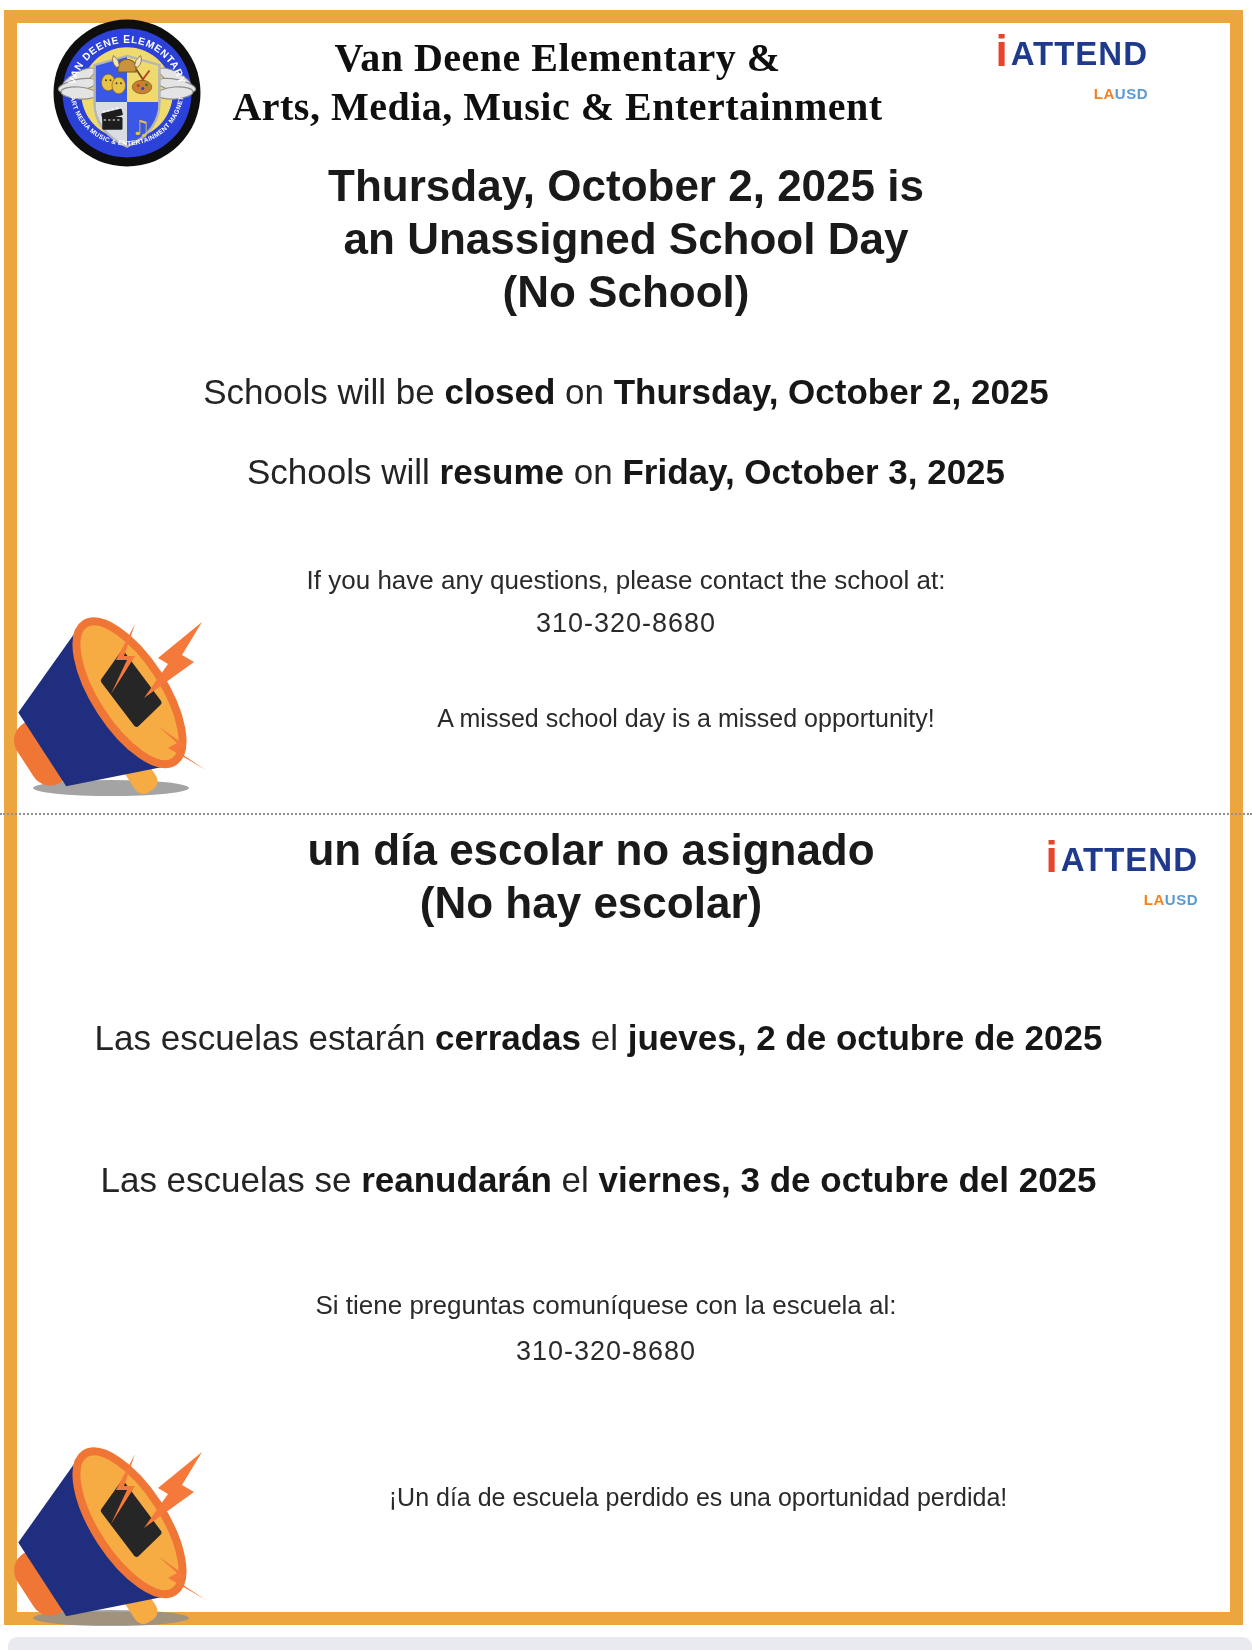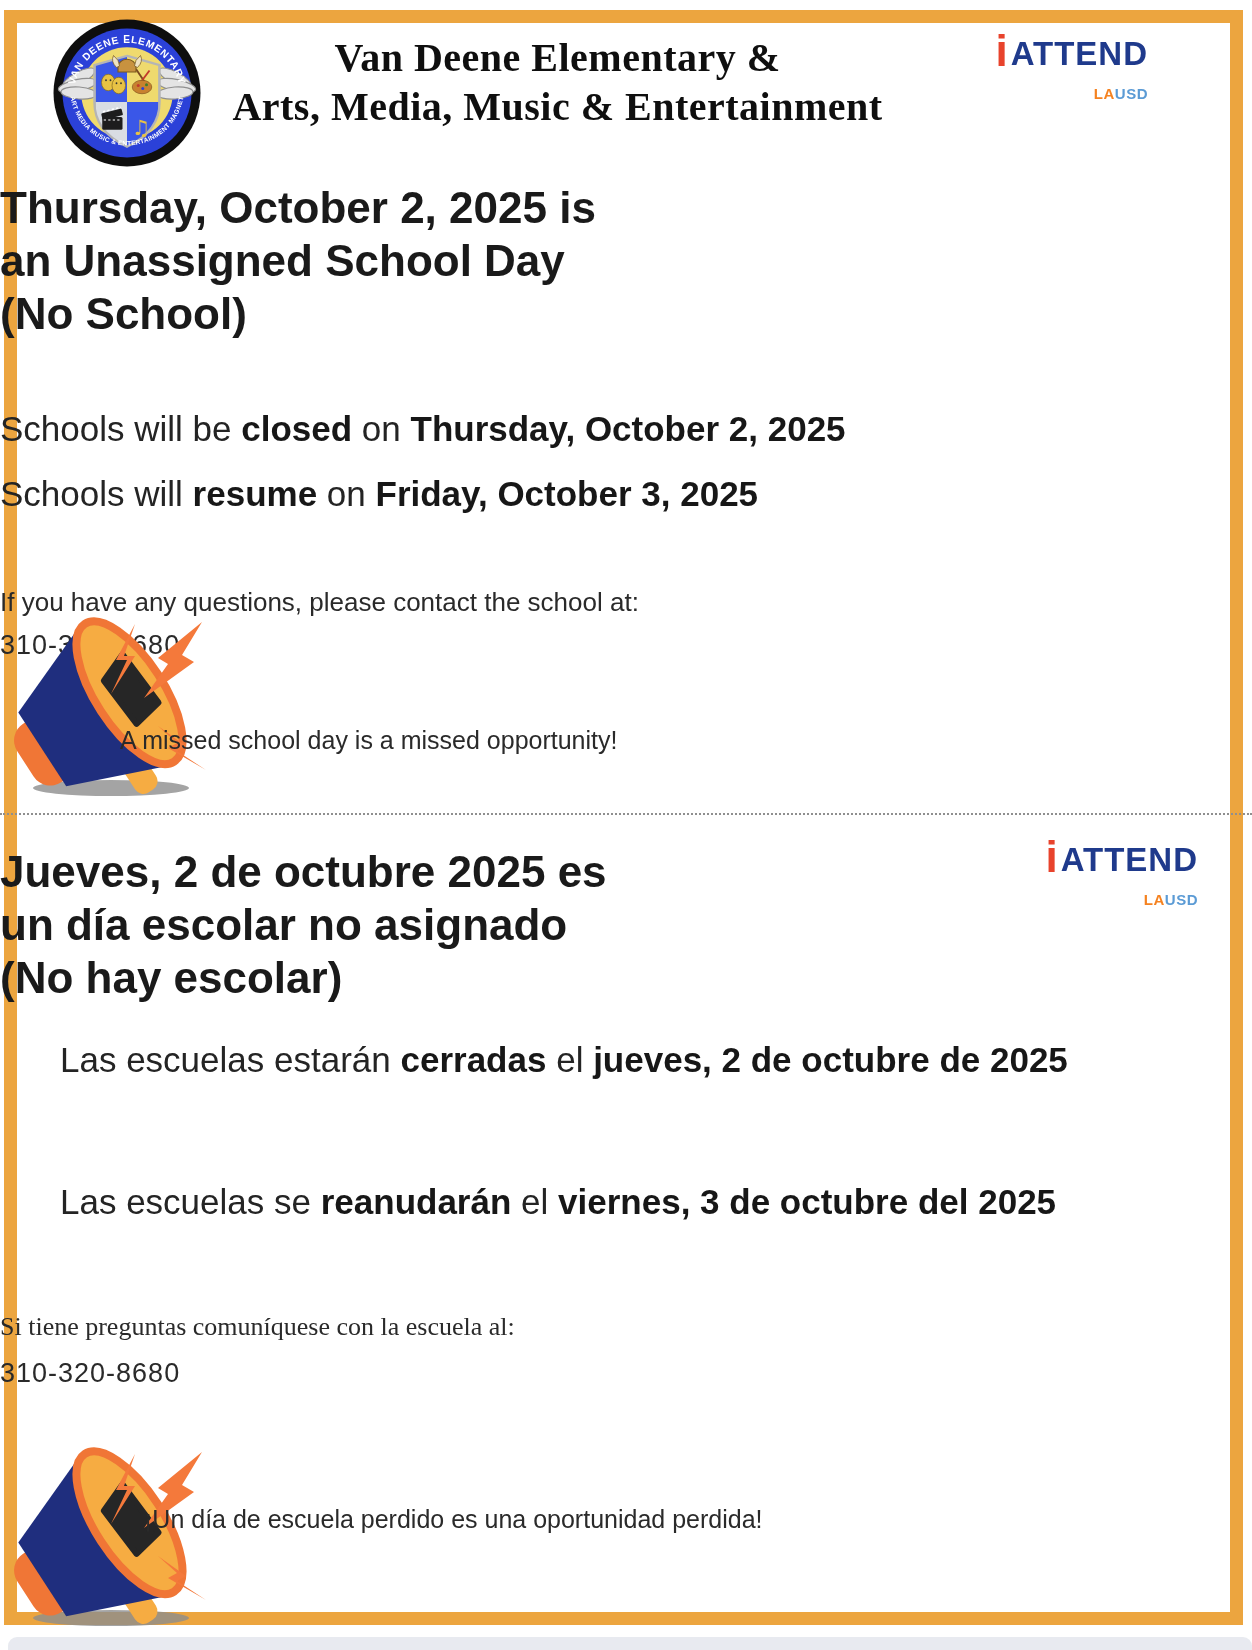--- a/index.html
+++ b/index.html
@@ -26,36 +26,36 @@
   .iattend{position:absolute;width:190px;text-align:right;line-height:1;}
   .ia1{left:958px;top:34px;}
   .ia2{left:1008px;top:840px;}
   .ia-row{display:flex;align-items:flex-end;justify-content:flex-end;}
   .ia-i{color:#E8432C;font-size:44px;font-weight:800;line-height:0.78;margin-right:3px;}
   .ia-attend{color:#1F3A8C;font-size:33px;font-weight:800;letter-spacing:1px;line-height:0.9;}
   .ia-lausd{font-size:15px;font-weight:800;margin-top:18px;letter-spacing:0.5px;}
   .ia-la{color:#F58220;}
   .ia-usd{color:#5B9BD5;}
   
-  .center{position:absolute;margin-top:22px;}
+  .center{position:absolute;text-align:center;}
   .big-heading{
     font-weight:700;font-size:44px;line-height:1.2;color:#1a1a1a;letter-spacing:0px;
   }
   .en-heading{left:0;right:0;top:160px;}
   .es-heading{left:0;right:70px;top:824px;}
   .bodyline{font-size:35px;color:#242424;line-height:1.35;}
   .bodyline .b{font-weight:700;color:#171717;}
-  .en-closed{left:0;right:0;top:383px;}
+  .en-closed{left:0;right:0;top:368px;}
   .en-resume{left:0;right:0;top:448px;}
   .es-closed{left:60px;right:115px;top:1014px;}
   .es-resume{left:60px;right:115px;top:1156px;}
   .contact{font-size:26px;color:#2a2a2a;}
   .en-contact{left:0;right:0;top:565px;}
   .en-phone{left:0;right:0;top:608px;font-size:27px;letter-spacing:1px;}
-  .es-contact{left:0;right:40px;top:1290px;font-family:Liberation Serif, serif;}
+  .es-contact{left:0;right:40px;top:1290px;}
   .es-phone{left:0;right:40px;top:1336px;font-size:27px;letter-spacing:1px;}
   .tagline{font-size:25px;color:#2a2a2a;}
   .en-tagline{left:120px;right:0;top:704px;}
   .es-tagline{left:144px;right:0;top:1483px;}
   .divider{
     position:absolute;left:0;right:0;top:813px;height:0;
     border-top:2px dotted #8f8f8f;
   }
   .megaphone{position:absolute;width:235px;height:205px;}
   .mp1{left:6px;top:596px;}
@@ -189,21 +189,20 @@
   <div class="ia-row">
     <span class="ia-i">i</span>
     <span class="ia-attend">ATTEND</span>
   </div>
   <div class="ia-lausd">
     <span class="ia-la">LA</span><span class="ia-usd">USD</span>
   </div>
 </div>
 
 <div class="center big-heading es-heading">
-  <div>Jueves, 2 de octubre 2025 es</div>
   <div>un día escolar no asignado</div>
   <div>(No hay escolar)</div>
 </div>
 
 <div class="center bodyline es-closed"><span>Las escuelas estarán </span><span class="b">cerradas</span><span> el </span><span class="b">jueves, 2 de octubre de 2025</span></div>
 <div class="center bodyline es-resume"><span>Las escuelas se </span><span class="b">reanudarán</span><span> el </span><span class="b">viernes, 3 de octubre del 2025</span></div>
 
 <div class="center contact es-contact">Si tiene preguntas comuníquese con la escuela al:</div>
 <div class="center contact es-phone">310-320-8680</div>
 

